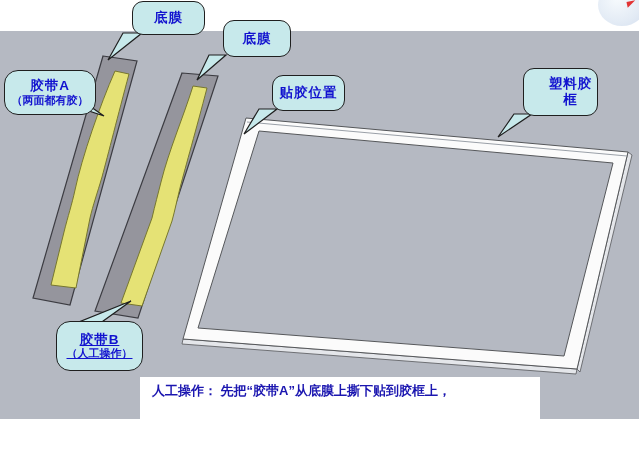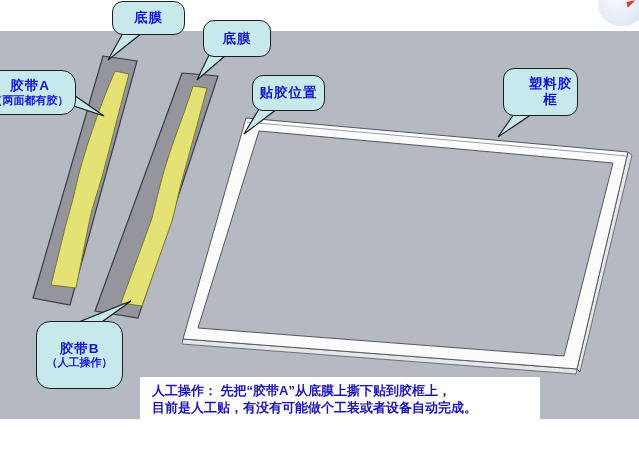--- a/index.html
+++ b/index.html
@@ -2,29 +2,29 @@
 <html><head>
 <meta charset="utf-8">
 <style>
   html,body{margin:0;padding:0;background:#fff;}
   .stage{position:relative;width:639px;height:451px;background:#ffffff;overflow:hidden;
          font-family:"Liberation Sans", sans-serif;}
   .scene-svg{position:absolute;left:0;top:0;width:639px;height:451px;}
   
   .bubble{position:absolute;background:#c7e9eb;border:1.5px solid #1f1f1f;border-radius:11px;
           display:flex;flex-direction:column;align-items:center;justify-content:center;
-          color:#1212cf;font-weight:bold;text-align:center;line-height:1.15;box-sizing:border-box;}
+          color:#1212cf;font-weight:bold;text-align:center;line-height:1.15;box-sizing:border-box;margin-left:20px;}
   .bubble .l1{font-size:13.5px;letter-spacing:1px;}
   .bubble .l2{font-size:11px;letter-spacing:0;}
   .b1{left:112px;top:1px;width:73px;height:34px;}
   .b2{left:203px;top:20px;width:68px;height:37px;}
   .b3{left:-16px;top:70px;width:92px;height:45px;border-radius:14px;}
   .b4{left:252px;top:75px;width:73px;height:36px;text-align:center;}
   .b5{left:503px;top:68px;width:75px;height:48px;padding-left:20px;}
-  .b6{left:36px;top:321px;width:87px;height:68px;border-radius:14px;}
+  .b6{left:36px;top:321px;width:87px;height:50px;border-radius:14px;text-decoration:underline;}
   
   .note{position:absolute;left:140px;top:377px;width:400px;height:82px;background:#ffffff;
         color:#1b16b0;font-weight:bold;font-size:13px;line-height:17px;
         padding:5px 0 0 12px;box-sizing:border-box;white-space:nowrap;}
   
   .blob{position:absolute;left:598px;top:-16px;width:48px;height:42px;border-radius:50%;
         background:radial-gradient(circle at 40% 35%, #f6fafd 0%, #e3ebf5 60%, #d3deee 100%);}
   .redmark{position:absolute;left:627px;top:1px;width:0;height:0;
            border-left:9px solid #e23333;border-bottom:6px solid transparent;
            transform:rotate(-12deg);}
@@ -79,16 +79,15 @@
   <div class="bubble b6">
     <span class="l1">胶带B</span>
     <span class="l2">（人工操作）</span>
   </div>
 
   <div class="blob"></div>
   <div class="redmark"></div>
 
   <div class="note">
     <div>人工操作： 先把“胶带A”从底膜上撕下贴到胶框上，</div>
-    <div>目前是人工贴，有没有可能做个工装或者设备自动完成。</div>
   </div>
 
 </div>
 
 </body></html>

